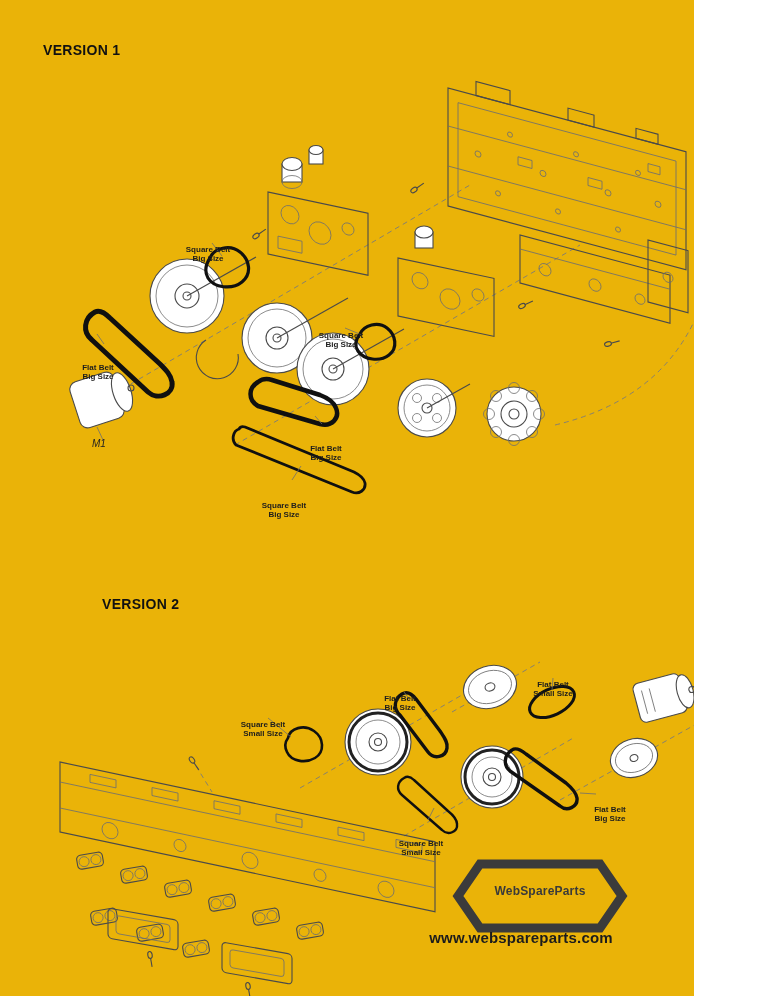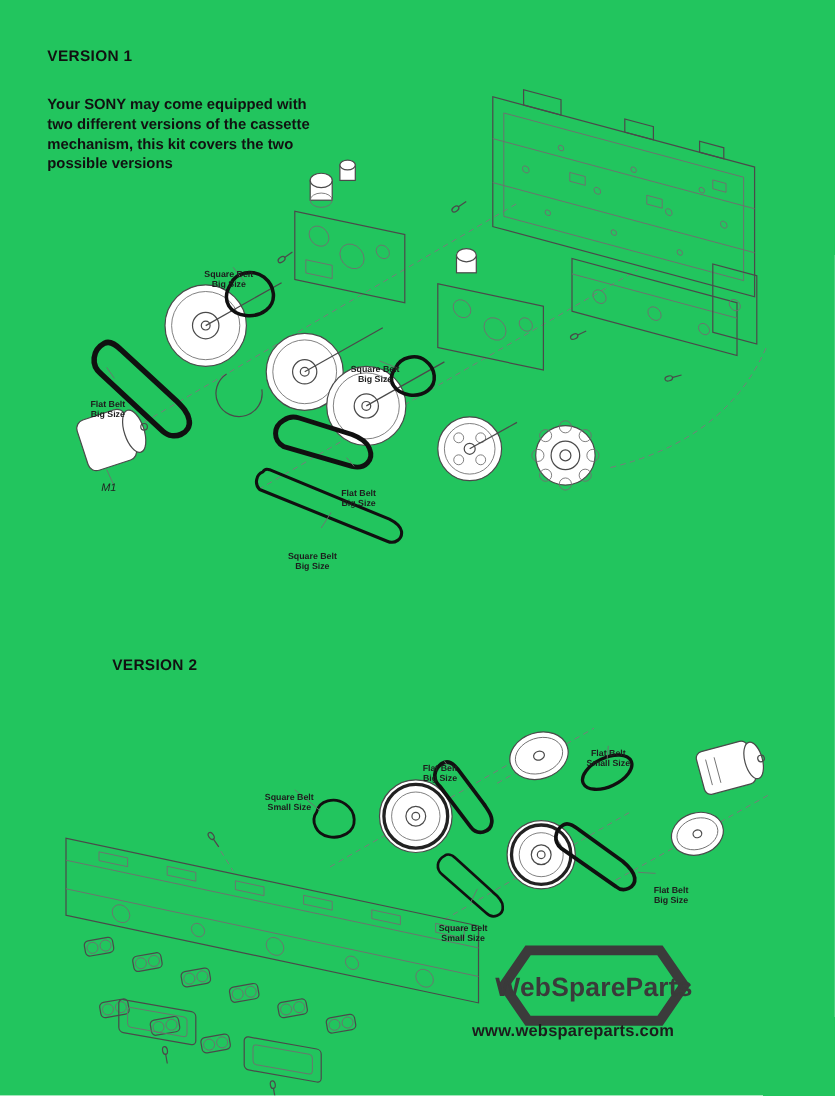--- a/index.html
+++ b/index.html
@@ -1,31 +1,31 @@
 <!DOCTYPE html>
 <html><head>
 <meta charset="utf-8">
 <style>
   html,body{margin:0;padding:0;background:#fff;}
-  .page{position:relative;width:759px;height:996px;background:#22c55e;
+  .page{position:relative;width:694px;height:996px;background:#eab308;
         font-family:"Liberation Sans",sans-serif;overflow:hidden;}
   svg.art{position:absolute;left:0;top:0;}
   svg .ln{fill:none;stroke:#4a4a4a;stroke-width:1.1;}
   svg .ln2{fill:none;stroke:#6f6f6f;stroke-width:0.8;}
   svg .belt{fill:none;stroke:#101010;stroke-linejoin:round;}
   svg .dash{fill:none;stroke:#7a7a7a;stroke-width:0.9;stroke-dasharray:5 4;}
   svg .fillw{fill:#ffffff;stroke:#4a4a4a;stroke-width:1.1;}
   .h-title{position:absolute;font-weight:bold;font-size:14px;color:#111;letter-spacing:.3px;}
   .desc{position:absolute;font-weight:bold;font-size:13.5px;color:#111;
         white-space:pre-line;line-height:1.34;}
   .part-label{position:absolute;width:70px;text-align:center;font-size:8px;
         font-weight:bold;color:#1d1d1d;white-space:pre-line;line-height:1.18;margin-top:23px;}
   .motor-label{position:absolute;font-style:italic;font-size:10px;color:#222;text-align:right;}
   .logo-text{position:absolute;left:440px;top:884px;width:200px;text-align:center;
-        font-size:24px;font-weight:bold;color:#3a3a3a;letter-spacing:.2px;}
+        font-size:12px;font-weight:bold;color:#3a3a3a;letter-spacing:.2px;}
   .website{position:absolute;left:401px;top:929px;width:240px;text-align:center;
         font-size:15px;font-weight:bold;color:#1c1c1c;letter-spacing:.2px;}
 </style>
 </head>
 <body>
 
 <div class="page">
 
   <svg class="art" width="759" height="996" viewBox="0 0 759 996" aria-hidden="true">
 
@@ -334,24 +334,20 @@
       </g>
 
       <g>
         <polygon points="458,896 480,864 600,864 622,896 600,928 480,928" fill="none" stroke="#3b3b3b" stroke-width="9"></polygon>
       </g>
     </g>
   </svg>
 
   <div class="h-title" style="left:43px;top:42px;">VERSION 1</div>
 
-  <div class="desc" style="left:43px;top:86px;width:330px;">Your SONY may come equipped with
-two different versions of the cassette
-mechanism, this kit covers the two
-possible versions</div>
 
   <div class="part-label" style="left:173px;top:222px;">Square Belt
 Big Size</div>
   <div class="part-label" style="left:63px;top:340px;">Flat Belt
 Big Size</div>
   <div class="part-label" style="left:306px;top:308px;">Square Belt
 Big Size</div>
   <div class="part-label" style="left:291px;top:421px;">Flat Belt
 Big Size</div>
   <div class="part-label" style="left:249px;top:478px;">Square Belt

